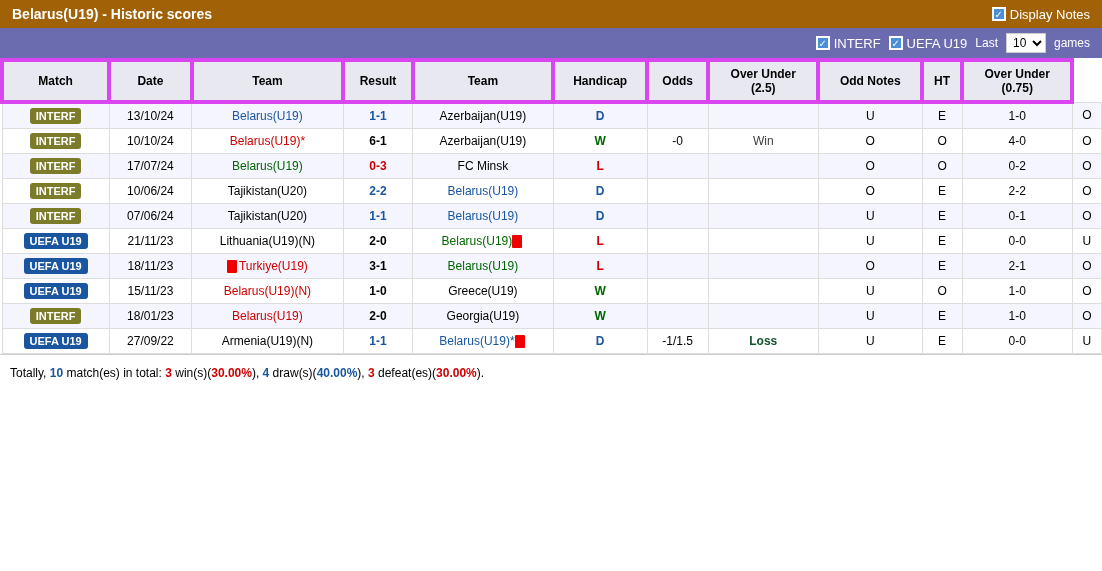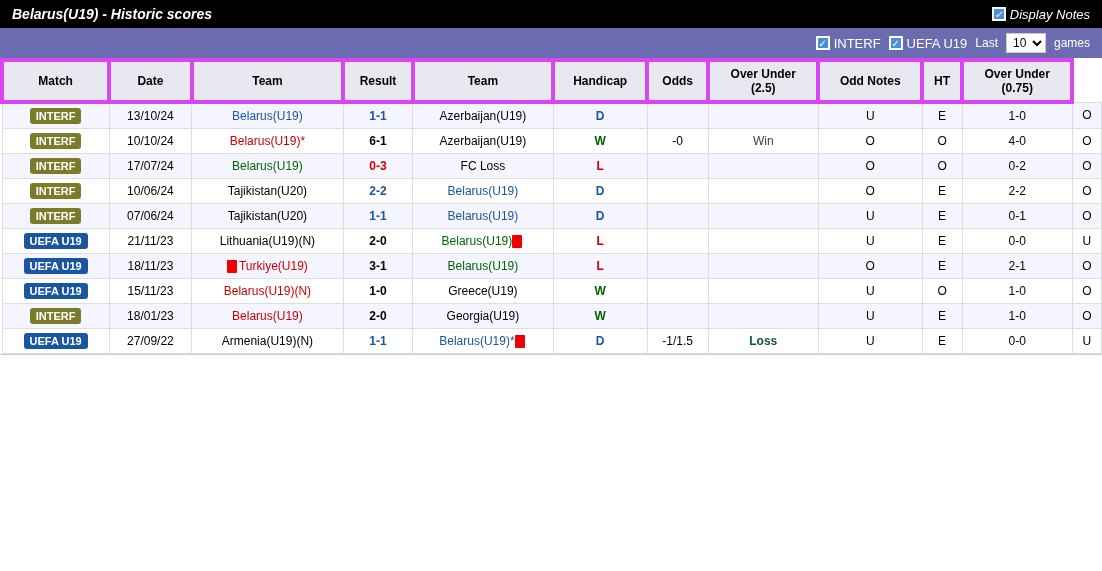--- a/index.html
+++ b/index.html
@@ -1,25 +1,24 @@
 <!DOCTYPE html>
 <html><head>
   <meta charset="utf-8">
   <style>
     * { box-sizing: border-box; margin: 0; padding: 0; }
     body { font-family: Arial, sans-serif; font-size: 12px; background: #fff; width: 1102px; }
 
     .header {
-      background: #000000;
+      background: #a16207;
       color: #fff;
       padding: 6px 12px;
       display: flex;
       align-items: center;
       justify-content: space-between;
-      font-style: italic;
     }
     .header-title { font-size: 14px; font-weight: bold; }
     .header-right { display: flex; align-items: center; gap: 6px; }
     .checkbox-label { display: flex; align-items: center; gap: 4px; font-size: 13px; }
     .checkbox-checked {
       width: 14px; height: 14px; background: #4a90d9; border: 2px solid #fff;
       display: inline-flex; align-items: center; justify-content: center; color: #fff; font-size: 10px;
     }
 
     .filter-bar {
@@ -189,21 +188,21 @@
         <td>O</td>
         <td>O</td>
         <td>4-0</td>
         <td>O</td>
       </tr>
       <tr>
         <td><span class="badge badge-interf">INTERF</span></td>
         <td>17/07/24</td>
         <td><span class="team-green">Belarus(U19)</span></td>
         <td><span class="result-red">0-3</span></td>
-        <td><span class="">FC Loss</span></td>
+        <td><span class="">FC Minsk</span></td>
         <td><span class="result-L">L</span></td>
         <td></td>
         <td></td>
         <td>O</td>
         <td>O</td>
         <td>0-2</td>
         <td>O</td>
       </tr>
       <tr>
         <td><span class="badge badge-interf">INTERF</span></td>
@@ -300,13 +299,16 @@
         <td><span style="color: #14532d; font-weight: bold;">Loss</span></td>
         <td>U</td>
         <td>E</td>
         <td>0-0</td>
         <td>U</td>
       </tr>
     </tbody>
 </table>
 
 <div class="summary">
+  <div>
+    Totally, <span class="highlight-blue">10</span> match(es) in total: <span class="highlight-red">3</span> win(s)(<span class="highlight-red">30.00%</span>), <span class="highlight-blue">4</span> draw(s)(<span class="highlight-blue">40.00%</span>), <span class="highlight-red">3</span> defeat(es)(<span class="highlight-red">30.00%</span>).
+  </div>
 </div>
 
 </body></html>

